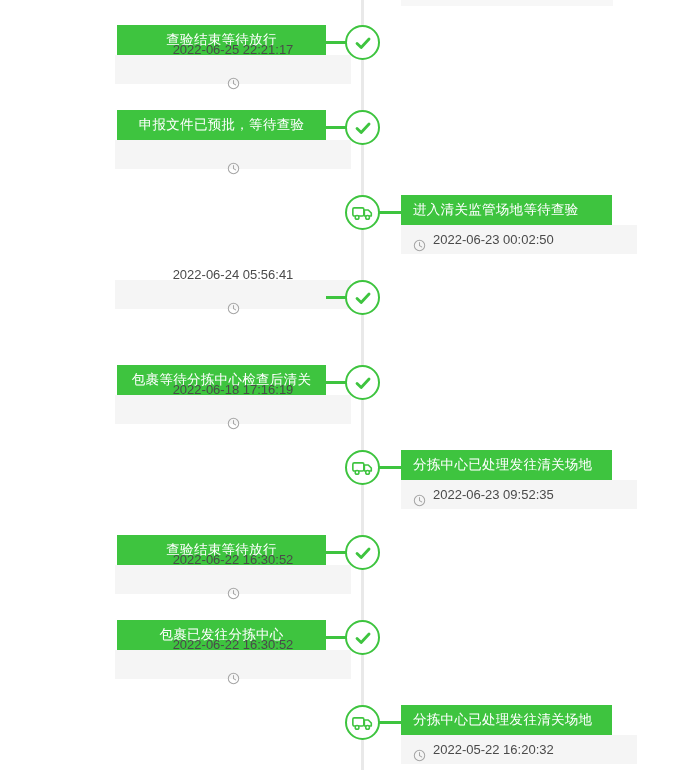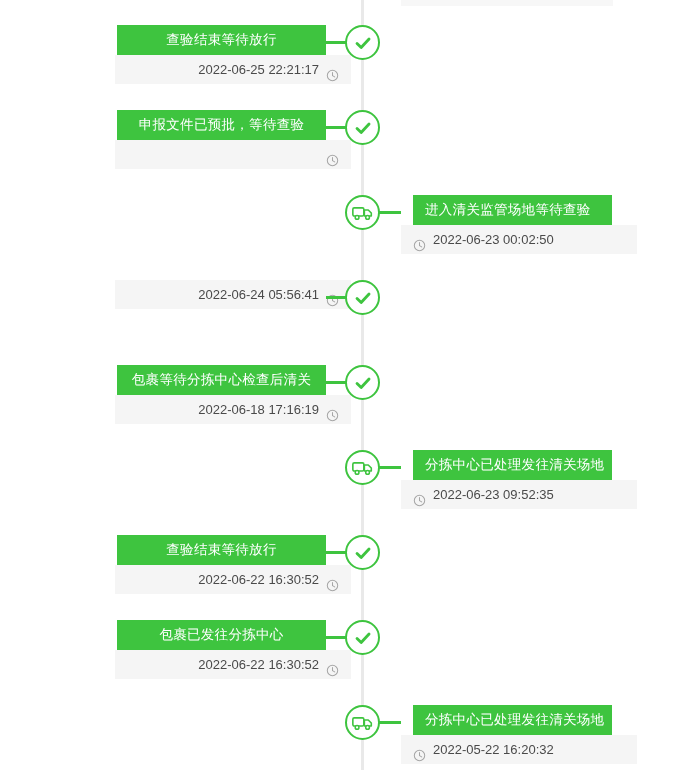--- a/index.html
+++ b/index.html
@@ -102,30 +102,30 @@
     width: 209px;
   }
   .side-left .bubble .title {
     text-align: center;
   }
   .side-left .bubble .stamp {
     width: 212px;
     margin-left: -2px;
     justify-content: flex-end;
     gap: 7px;
+    flex-direction: column;
   }
 
   
   .side-right .bubble {
     left: 401px;
     width: 211px;
   }
   .side-right .bubble .title {
     text-align: left;
-    margin-left: 12px;
   }
   .side-right .bubble .stamp {
     width: 212px;
     justify-content: flex-start;
     gap: 7px;
   }
 
   .clock {
     flex: 0 0 auto;
     display: inline-block;

